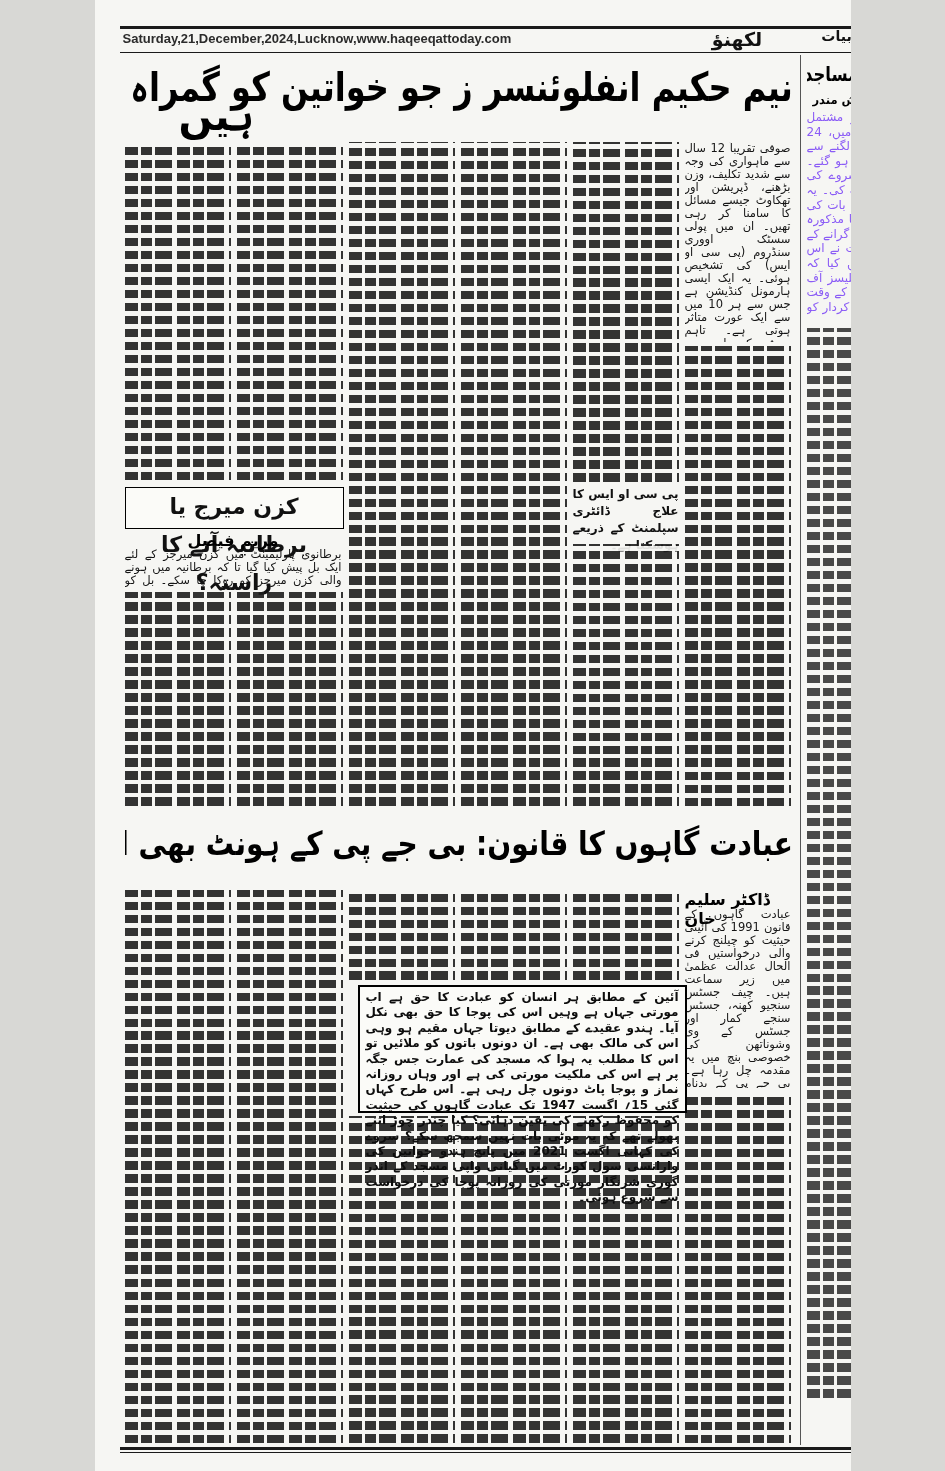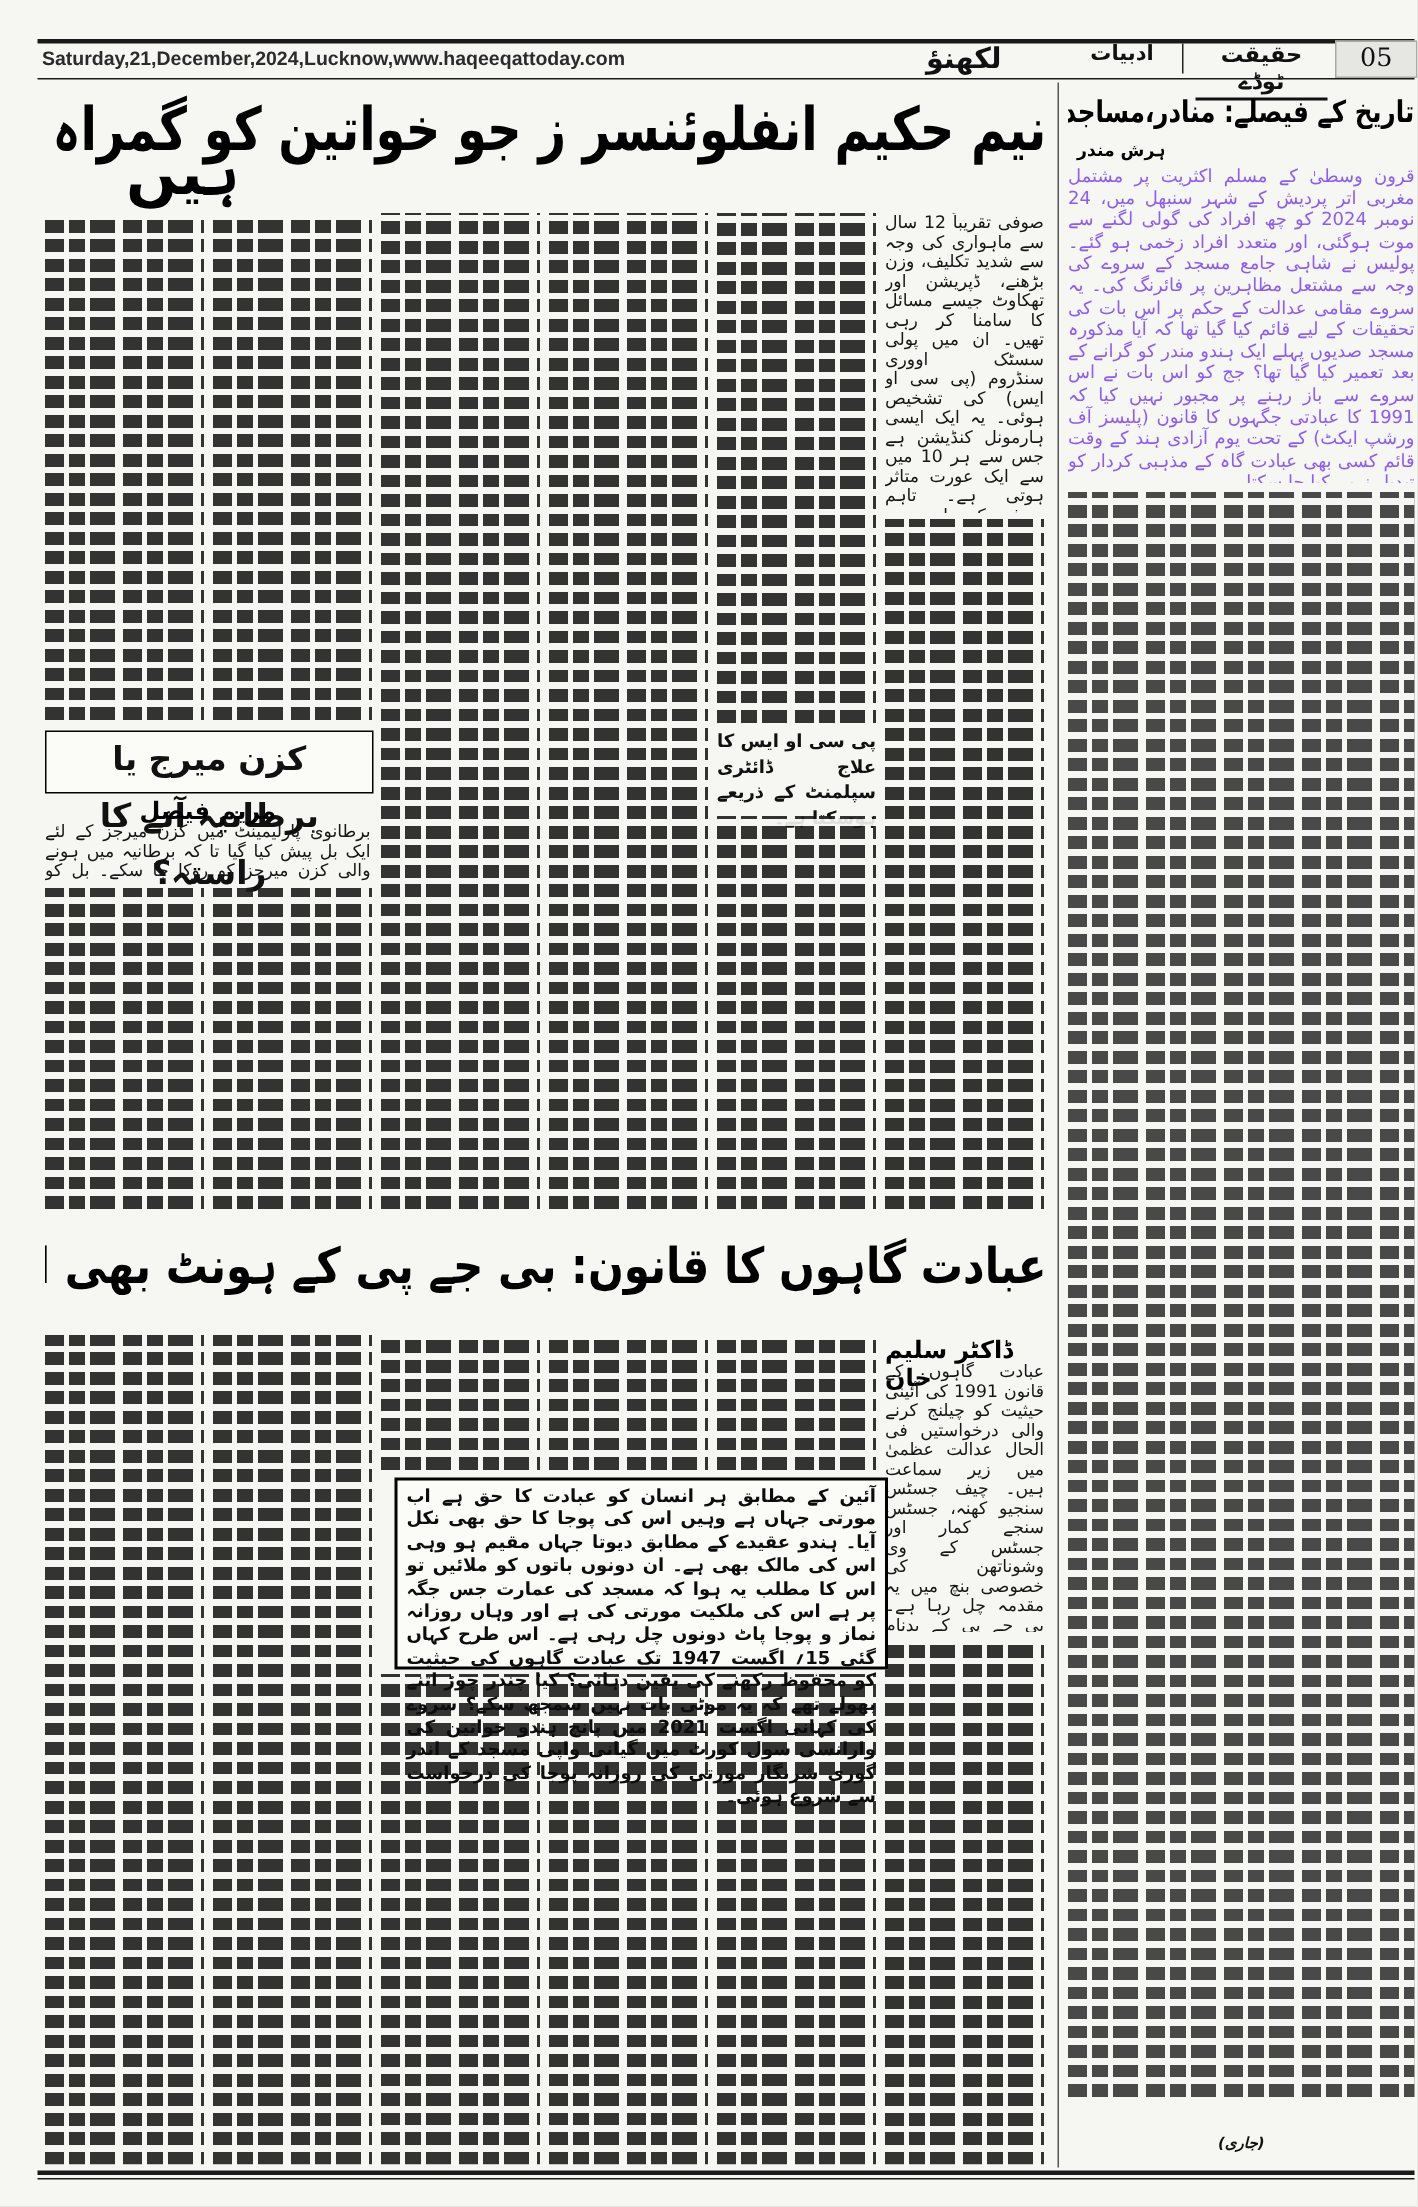--- a/index.html
+++ b/index.html
@@ -1,16 +1,16 @@
 <!DOCTYPE html>
 <html lang="ur"><head>
 <meta charset="utf-8">
 <style>
   html,body{margin:0;padding:0;background:#d8d8d5;}
-  .page{position:relative;width:945px;height:1471px;background:#f6f6f3;margin:0 auto;
+  .page{position:relative;width:756px;height:1471px;background:#f6f6f3;margin:0 auto;
         font-family:"DejaVu Sans",sans-serif;color:#111;overflow:hidden;}
   .abs{position:absolute;}
   .rtl{direction:rtl;unicode-bidi:isolate;}
   .nowrap{white-space:nowrap;overflow:hidden;}
   .rule{background:#1a1a1a;}
   
   .tx{position:absolute;opacity:.9;background-image:
       repeating-linear-gradient(0deg, rgba(0,0,0,0) 0 8.5px, #f6f6f3 8.5px 13px),
       repeating-linear-gradient(90deg, #1e1e1e 0 13px, rgba(0,0,0,0) 13px 16px,
         #1e1e1e 16px 27px, rgba(0,0,0,0) 27px 30px,

